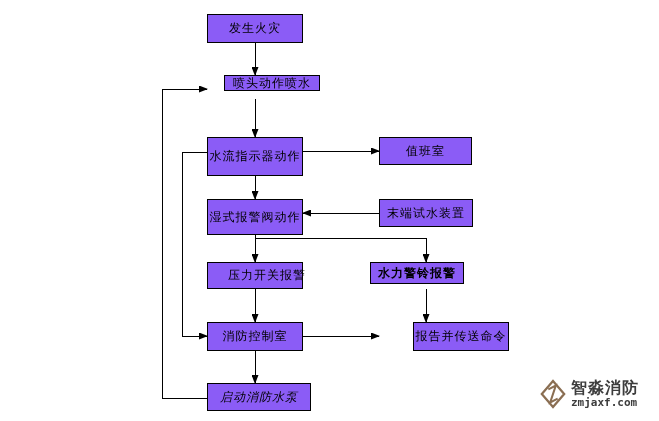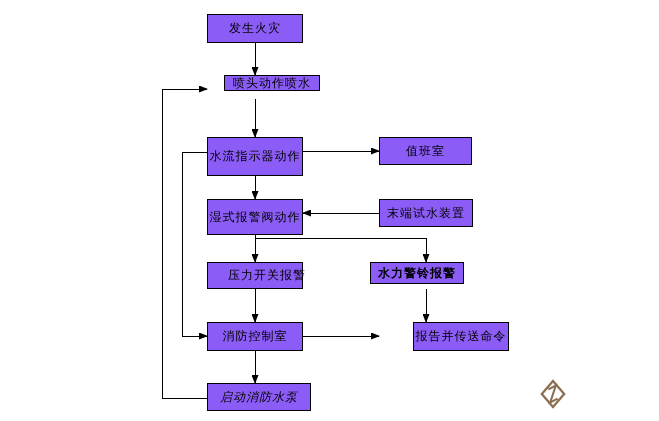--- a/index.html
+++ b/index.html
@@ -96,15 +96,19 @@
       <div class="node" style="left: 207px; top: 322px; width: 96px; height: 29px;">消防控制室</div>
       <div class="node" style="left: 379px; top: 322px; width: 96px; height: 29px; margin-left: 34px;">报告并传送命令</div>
       <div class="node" style="left: 207px; top: 383px; width: 104px; height: 28px; font-style: italic;">启动消防水泵</div>
     </div>
 
   <div class="logo">
     <svg width="28" height="32" viewBox="0 0 30 34" xmlns="http://www.w3.org/2000/svg">
       <path d="M15 3 L27 17 L15 31 L3 17 Z" fill="none" stroke="#8a6e52" stroke-width="2.4"></path>
       <path d="M10 12 L18 8 L12 26 L20 22" fill="none" stroke="#8a6e52" stroke-width="2.2"></path>
     </svg>
+    <div class="logo-text">
+      <span class="logo-name">智淼消防</span>
+      <span class="logo-domain">zmjaxf.com</span>
+    </div>
   </div>
 
 </div>
 
 </body></html>

